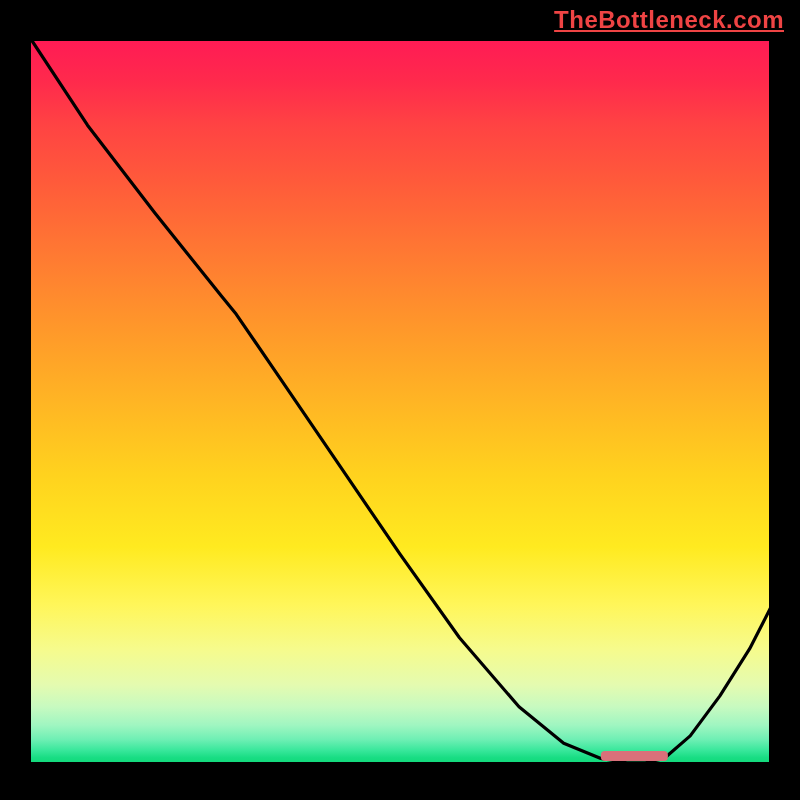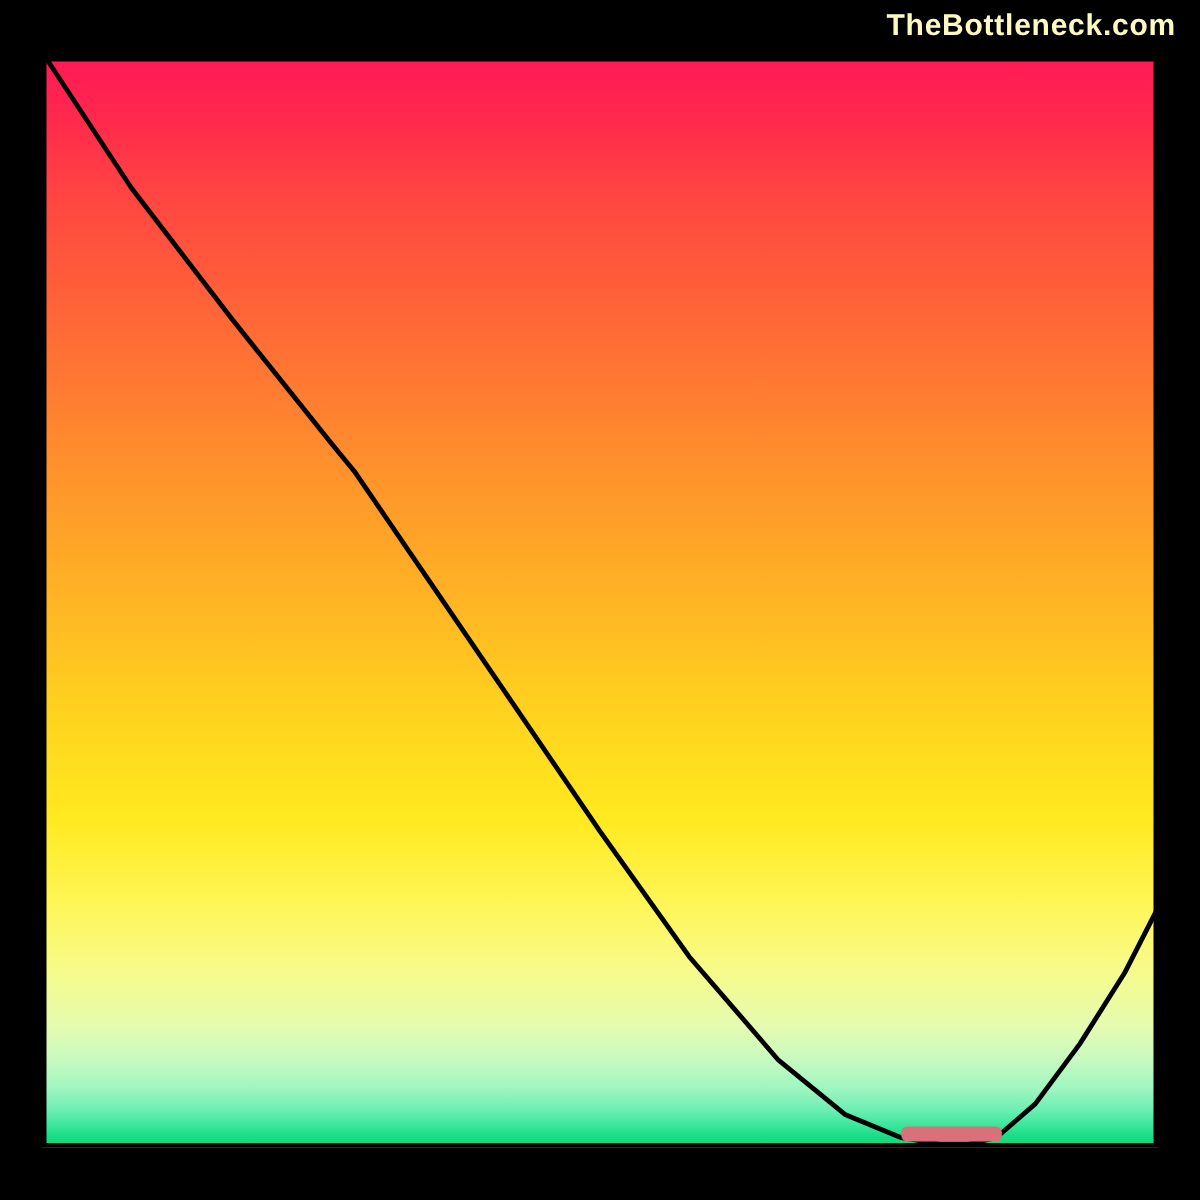--- a/index.html
+++ b/index.html
@@ -14,25 +14,26 @@
   .stage {
     position: relative;
     width: 800px;
     height: 800px;
     background: #000;
   }
   .watermark {
     position: absolute;
     top: 6px;
     right: 16px;
-    color: #fef9c3;
-    font-size: 20px;
+    color: #ef4444;
+    font-size: 24px;
     font-weight: 600;
     letter-spacing: 0.5px;
     z-index: 50;
+    text-decoration: underline;
   }
   .plot-outer {
     position: absolute;
     left: 28px;
     top: 38px;
     width: 744px;   
     height: 727px;  
     background: #000;
   }
   .grad {

